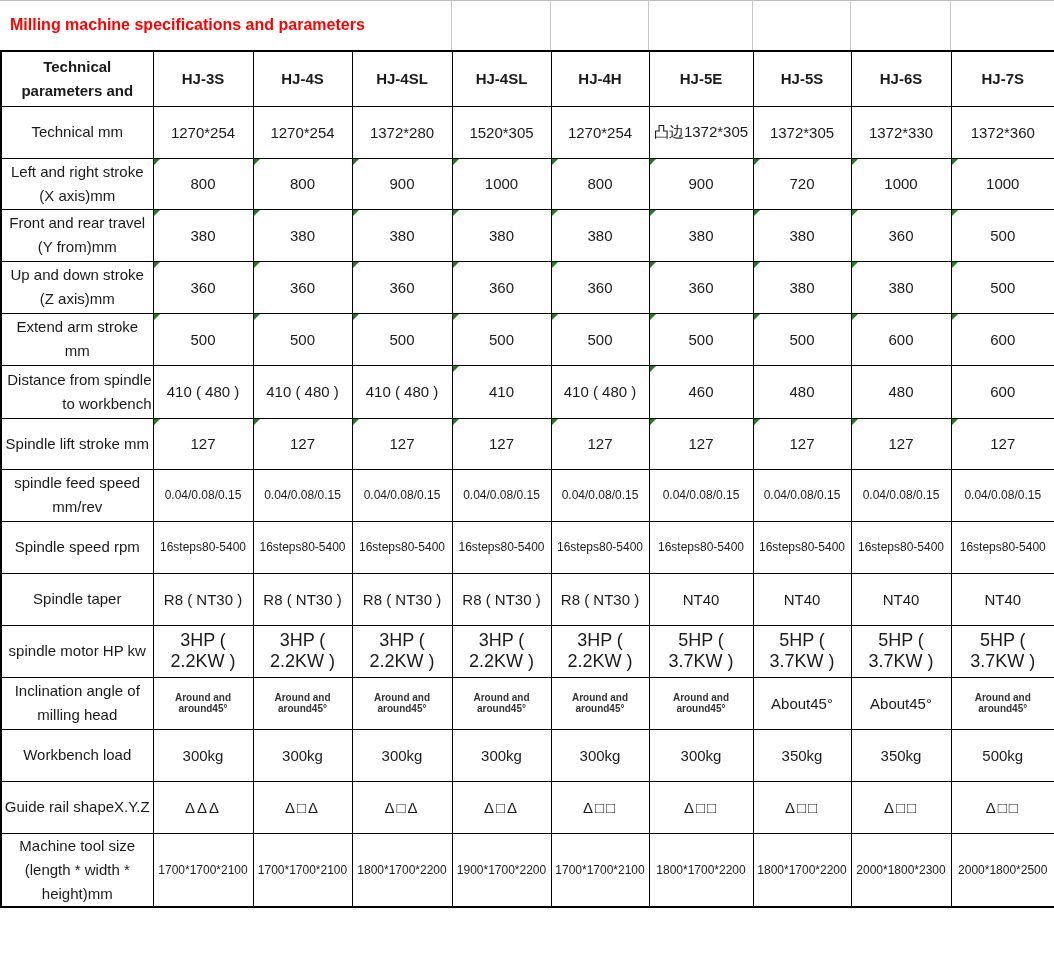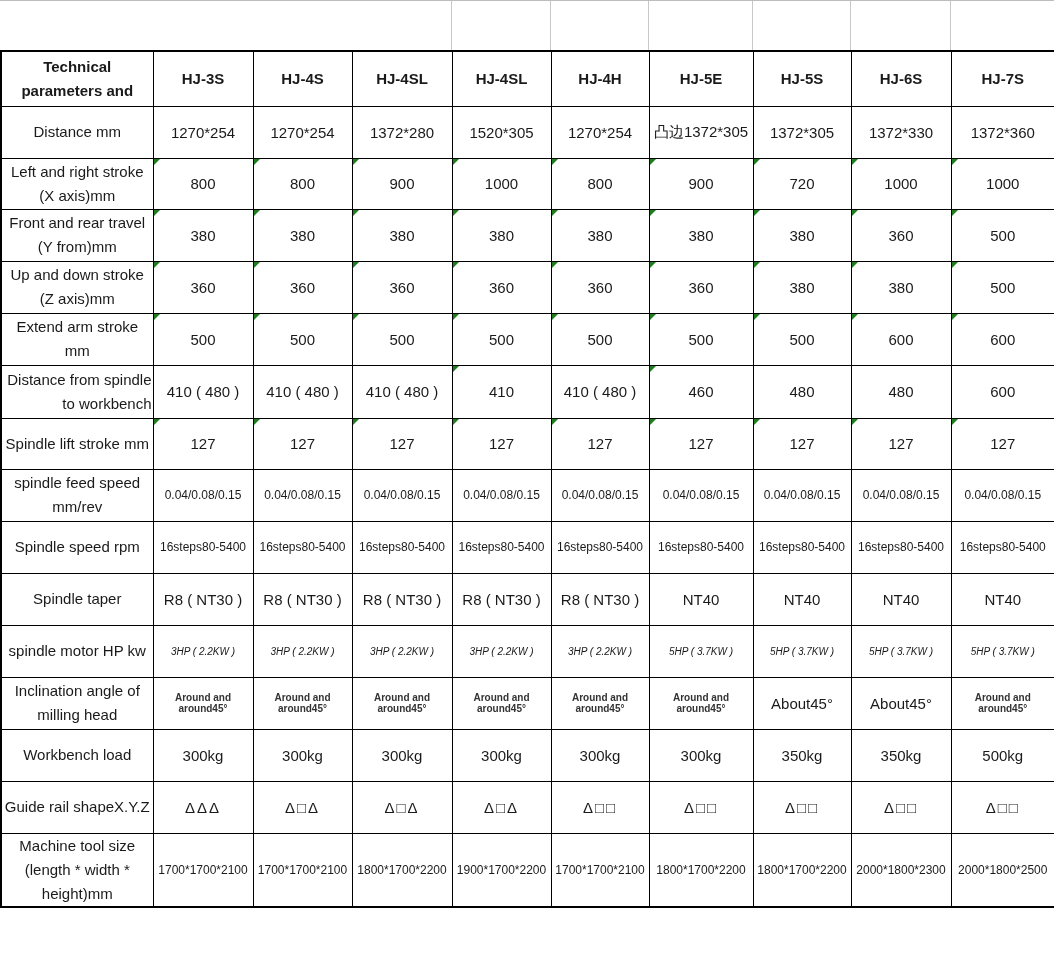--- a/index.html
+++ b/index.html
@@ -35,40 +35,41 @@
     font-size: 15px; font-weight: normal;
     overflow: hidden; position: relative; padding: 0 1px;
   }
   #spec thead th { font-weight: bold; line-height: 24px; }
   #spec th.lbl { line-height: 24px; }
   #spec th.clipped { vertical-align: top; }
   #spec th.clipped .clipbox {
     height: 51px; overflow: hidden; line-height: 24px; padding-top: 2px; text-align: right;
   }
   #spec td.sm  { font-size: 12px; letter-spacing: 0; }
-  #spec td.md  { font-size: 10px; font-style: italic; }
+  #spec td.md  { font-size: 18px; }
   #spec td.tiny{ font-size: 10px; font-weight: bold; color: #333; }
   #spec td.guide { font-size: 15px; letter-spacing: 2px; margin-left: 48px; }
   .mark {
     position: absolute; top: 0; left: 0; width: 0; height: 0;
     border-top: 6px solid #1e7e1e; border-right: 6px solid transparent;
   }
 </style>
 </head>
 <body>
 
 <div id="screen">
 
   <div class="titleband">
     <div class="vgrid" style="left:451px"></div>
     <div class="vgrid" style="left:550px"></div>
     <div class="vgrid" style="left:648px"></div>
     <div class="vgrid" style="left:752px"></div>
     <div class="vgrid" style="left:850px"></div>
     <div class="vgrid" style="left:950px"></div>
+    <span class="title">Milling machine specifications and parameters</span>
   </div>
 
   <table id="spec">
     <colgroup>
       <col style="width:152px">
         <col style="width:100px">
         <col style="width:99px">
       <col style="width:100px">
         <col style="width:99px">
         <col style="width:98px">
@@ -86,21 +87,21 @@
           <th>HJ-4SL</th>
           <th>HJ-4H</th>
           <th>HJ-5E</th>
           <th>HJ-5S</th>
           <th>HJ-6S</th>
           <th>HJ-7S</th>
         </tr>
     </thead>
     <tbody id="tbody">
         <tr style="height: 52px;">
-          <th class="lbl">Distance mm</th>
+          <th class="lbl">Technical mm</th>
           <td>1270*254</td>
           <td>1270*254</td>
           <td>1372*280</td>
           <td>1520*305</td>
           <td>1270*254</td>
           <td>凸边1372*305</td>
           <td>1372*305</td>
           <td>1372*330</td>
           <td>1372*360</td>
         </tr>

